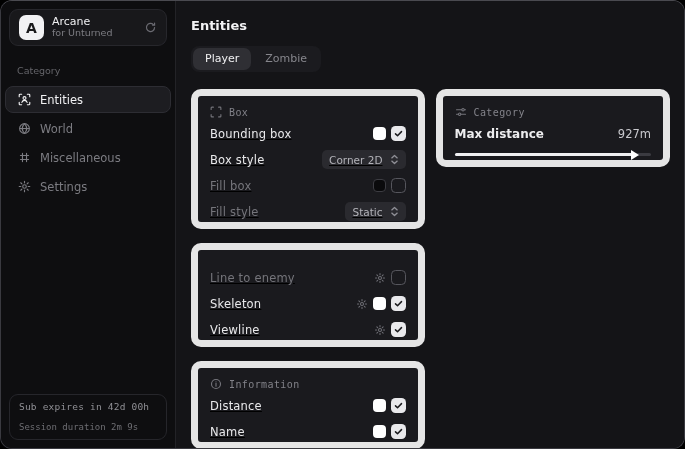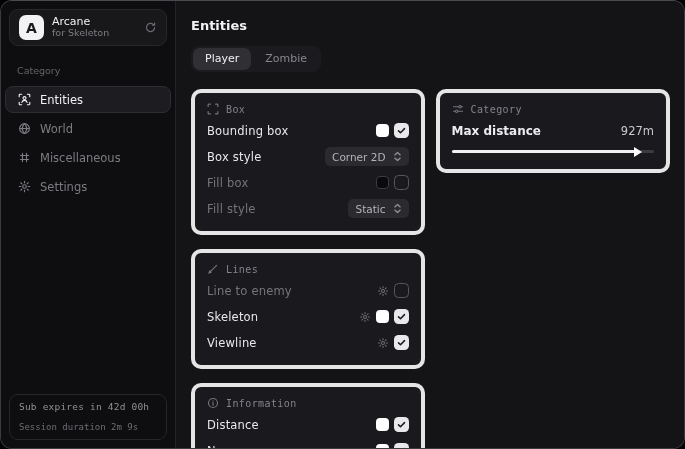--- a/index.html
+++ b/index.html
@@ -27,24 +27,24 @@
   .main { flex:1; background:#141417; padding:17px 14px 14px 15px; overflow:hidden; }
   .main-title { font-size:13px; font-weight:bold; color:#f2f2f4; }
   .tabs { margin-top:13px; display:inline-flex; background:#1b1b1f; border-radius:8px; padding:2px; gap:2px; }
   .tab { padding:4px 12px 5px; border-radius:7px; font-size:11px; color:#86868c; cursor:pointer; }
   .tab.active { background:#2f2f34; color:#f0f0f2; }
 
   .columns { display:flex; gap:11px; margin-top:17px; align-items:flex-start; }
   .col-left { width:237px; display:flex; flex-direction:column; gap:14px; }
   .col-right { width:238px; }
 
-  .card { background:#1a1a1e; border:4px solid #e5e5e5; border-radius:10px; padding:10px 12px 12px; }
+  .card { background:#1a1a1e; border:7px solid #e5e5e5; border-radius:10px; padding:10px 12px 0; }
   .card-header { display:flex; align-items:center; gap:7px; color:#83838a; font-family:"DejaVu Sans Mono", monospace; font-size:10px; letter-spacing:0.4px; }
   .card-header .ci { display:flex; color:#74747b; }
-  .row { display:flex; align-items:center; height:21px; margin-top:5px; }
+  .row { display:flex; align-items:center; height:21px; margin-top:5px;text-decoration:underline; }
   .row:first-of-type { margin-top:7px; }
   .row-label { font-size:11.5px; color:#e9e9eb; letter-spacing:0.2px; }
   .row.dimmed .row-label { color:#75757b; }
   .controls { margin-left:auto; display:flex; align-items:center; gap:5px; }
 
   .swatch { width:13px; height:13px; border-radius:4px; cursor:pointer; }
   .swatch.white { background:#ffffff; }
   .swatch.black { background:#0a0a0c; border:1px solid #3c3c42; }
   .checkbox { width:15px; height:15px; border-radius:4.5px; cursor:pointer; display:flex; align-items:center; justify-content:center; }
   .checkbox.checked { background:#e9e9ec; color:#1b1b1e; }
@@ -66,21 +66,21 @@
 <body>
 
 <div class="window">
 
   <div class="sidebar">
 
     <div class="brand-card">
       <div class="logo">A</div>
       <div class="brand-text">
         <span class="brand-name">Arcane</span>
-        <span class="brand-sub">for Skeleton</span>
+        <span class="brand-sub">for Unturned</span>
       </div>
       <span class="brand-action">
         <svg width="13" height="13" viewBox="0 0 16 16" fill="none" stroke="currentColor" stroke-width="1.5" stroke-linecap="round">
           <path d="M13 8a5 5 0 1 1-1.5-3.6"></path>
             <path d="M13 2.5V5h-2.5"></path>
         </svg>
       </span>
     </div>
 
     <div class="category">Category</div>
@@ -195,28 +195,20 @@
                   <svg width="9" height="11" viewBox="0 0 10 12" fill="none" stroke="currentColor" stroke-width="1.5" stroke-linecap="round" stroke-linejoin="round">
                       <path d="M2 4.2 5 1.5l3 2.7M2 7.8l3 2.7 3-2.7"></path>
                     </svg>
                 </span>
               </span>
             </span>
           </div>
         </div>
 
         <div class="card">
-          <div class="card-header">
-            <span class="ci">
-              <svg width="12" height="12" viewBox="0 0 16 16" fill="none" stroke="currentColor" stroke-width="1.5" stroke-linecap="round" stroke-linejoin="round">
-                <path d="M2.5 13.5 12.8 3.2l-1.4 1.4M2.5 13.5l1.1-3 1.9 1.9-3 1.1z"></path>
-              </svg>
-            </span>
-            <span>Lines</span>
-          </div>
 
           <div class="row dimmed">
             <span class="row-label">Line to enemy</span>
             <span class="controls">
               <span class="gear-mini">
                 <svg width="12" height="12" viewBox="0 0 16 16" fill="none" stroke="currentColor" stroke-width="1.4" stroke-linecap="round">
                   <circle cx="8" cy="8" r="2"></circle>
                   <path d="M8 2v1.6M8 12.4V14M2 8h1.6M12.4 8H14M3.8 3.8l1.1 1.1M11.1 11.1l1.1 1.1M12.2 3.8l-1.1 1.1M4.9 11.1l-1.1 1.1"></path>
                 </svg>
               </span>

